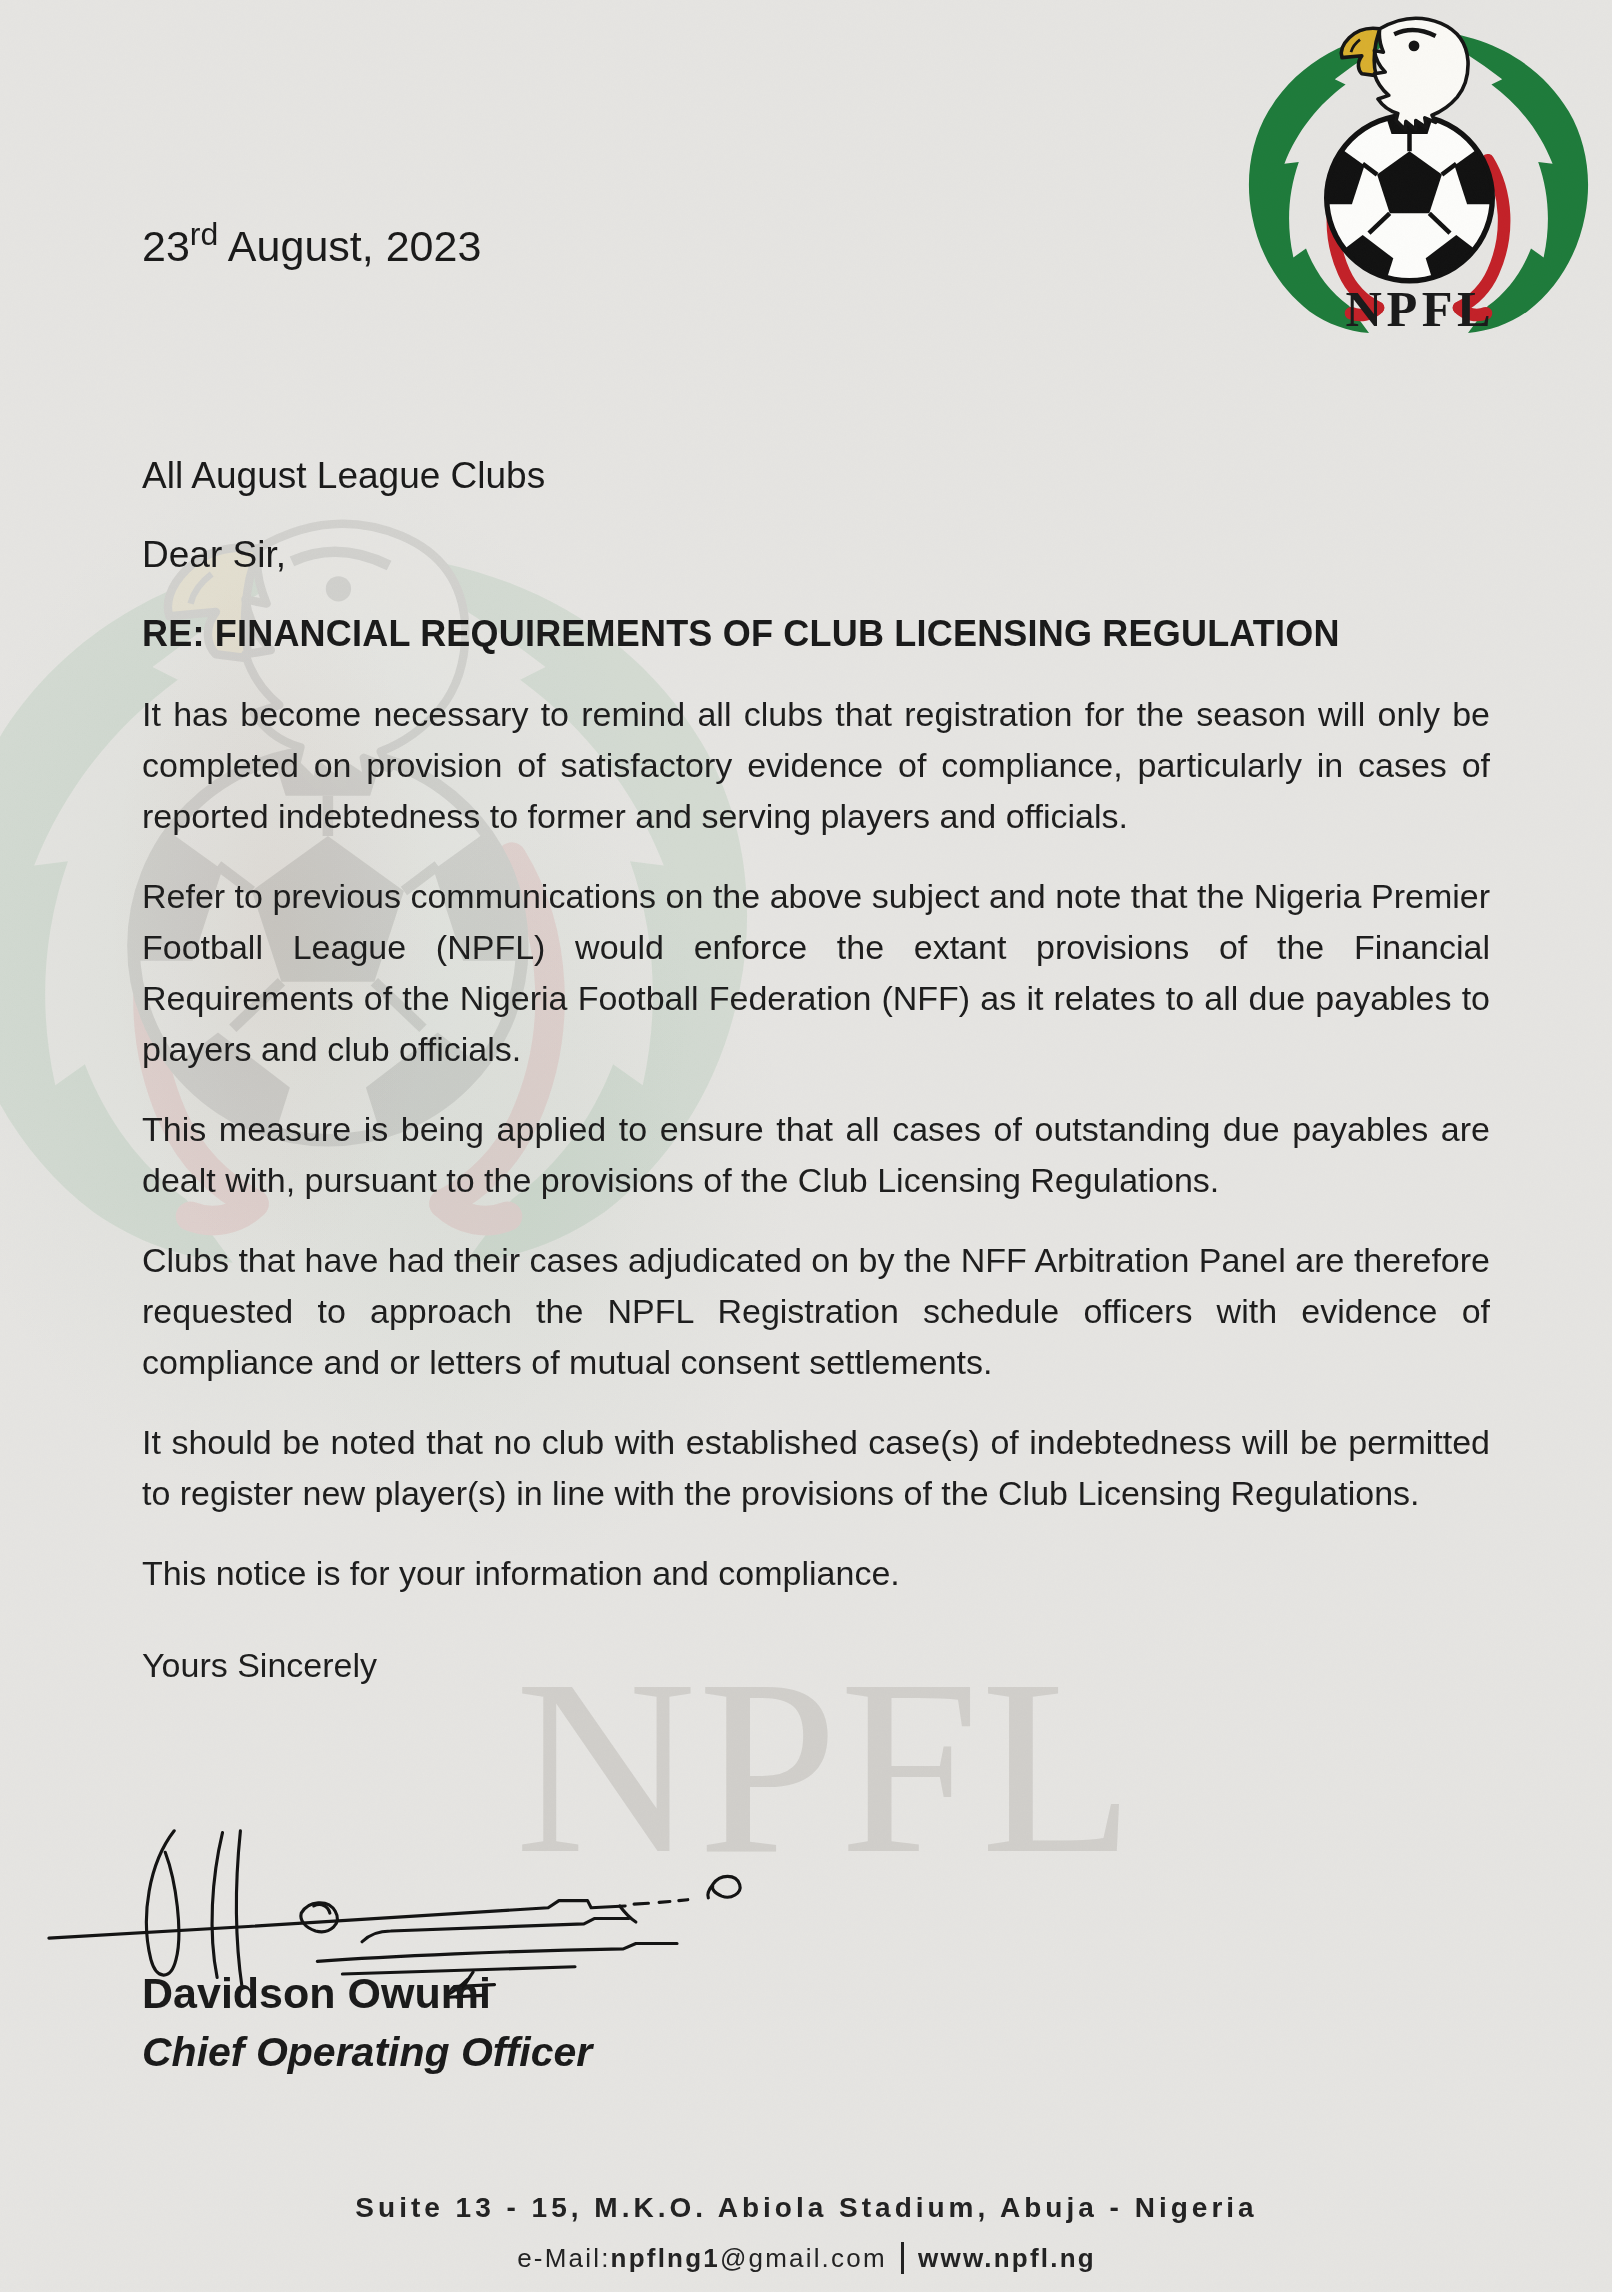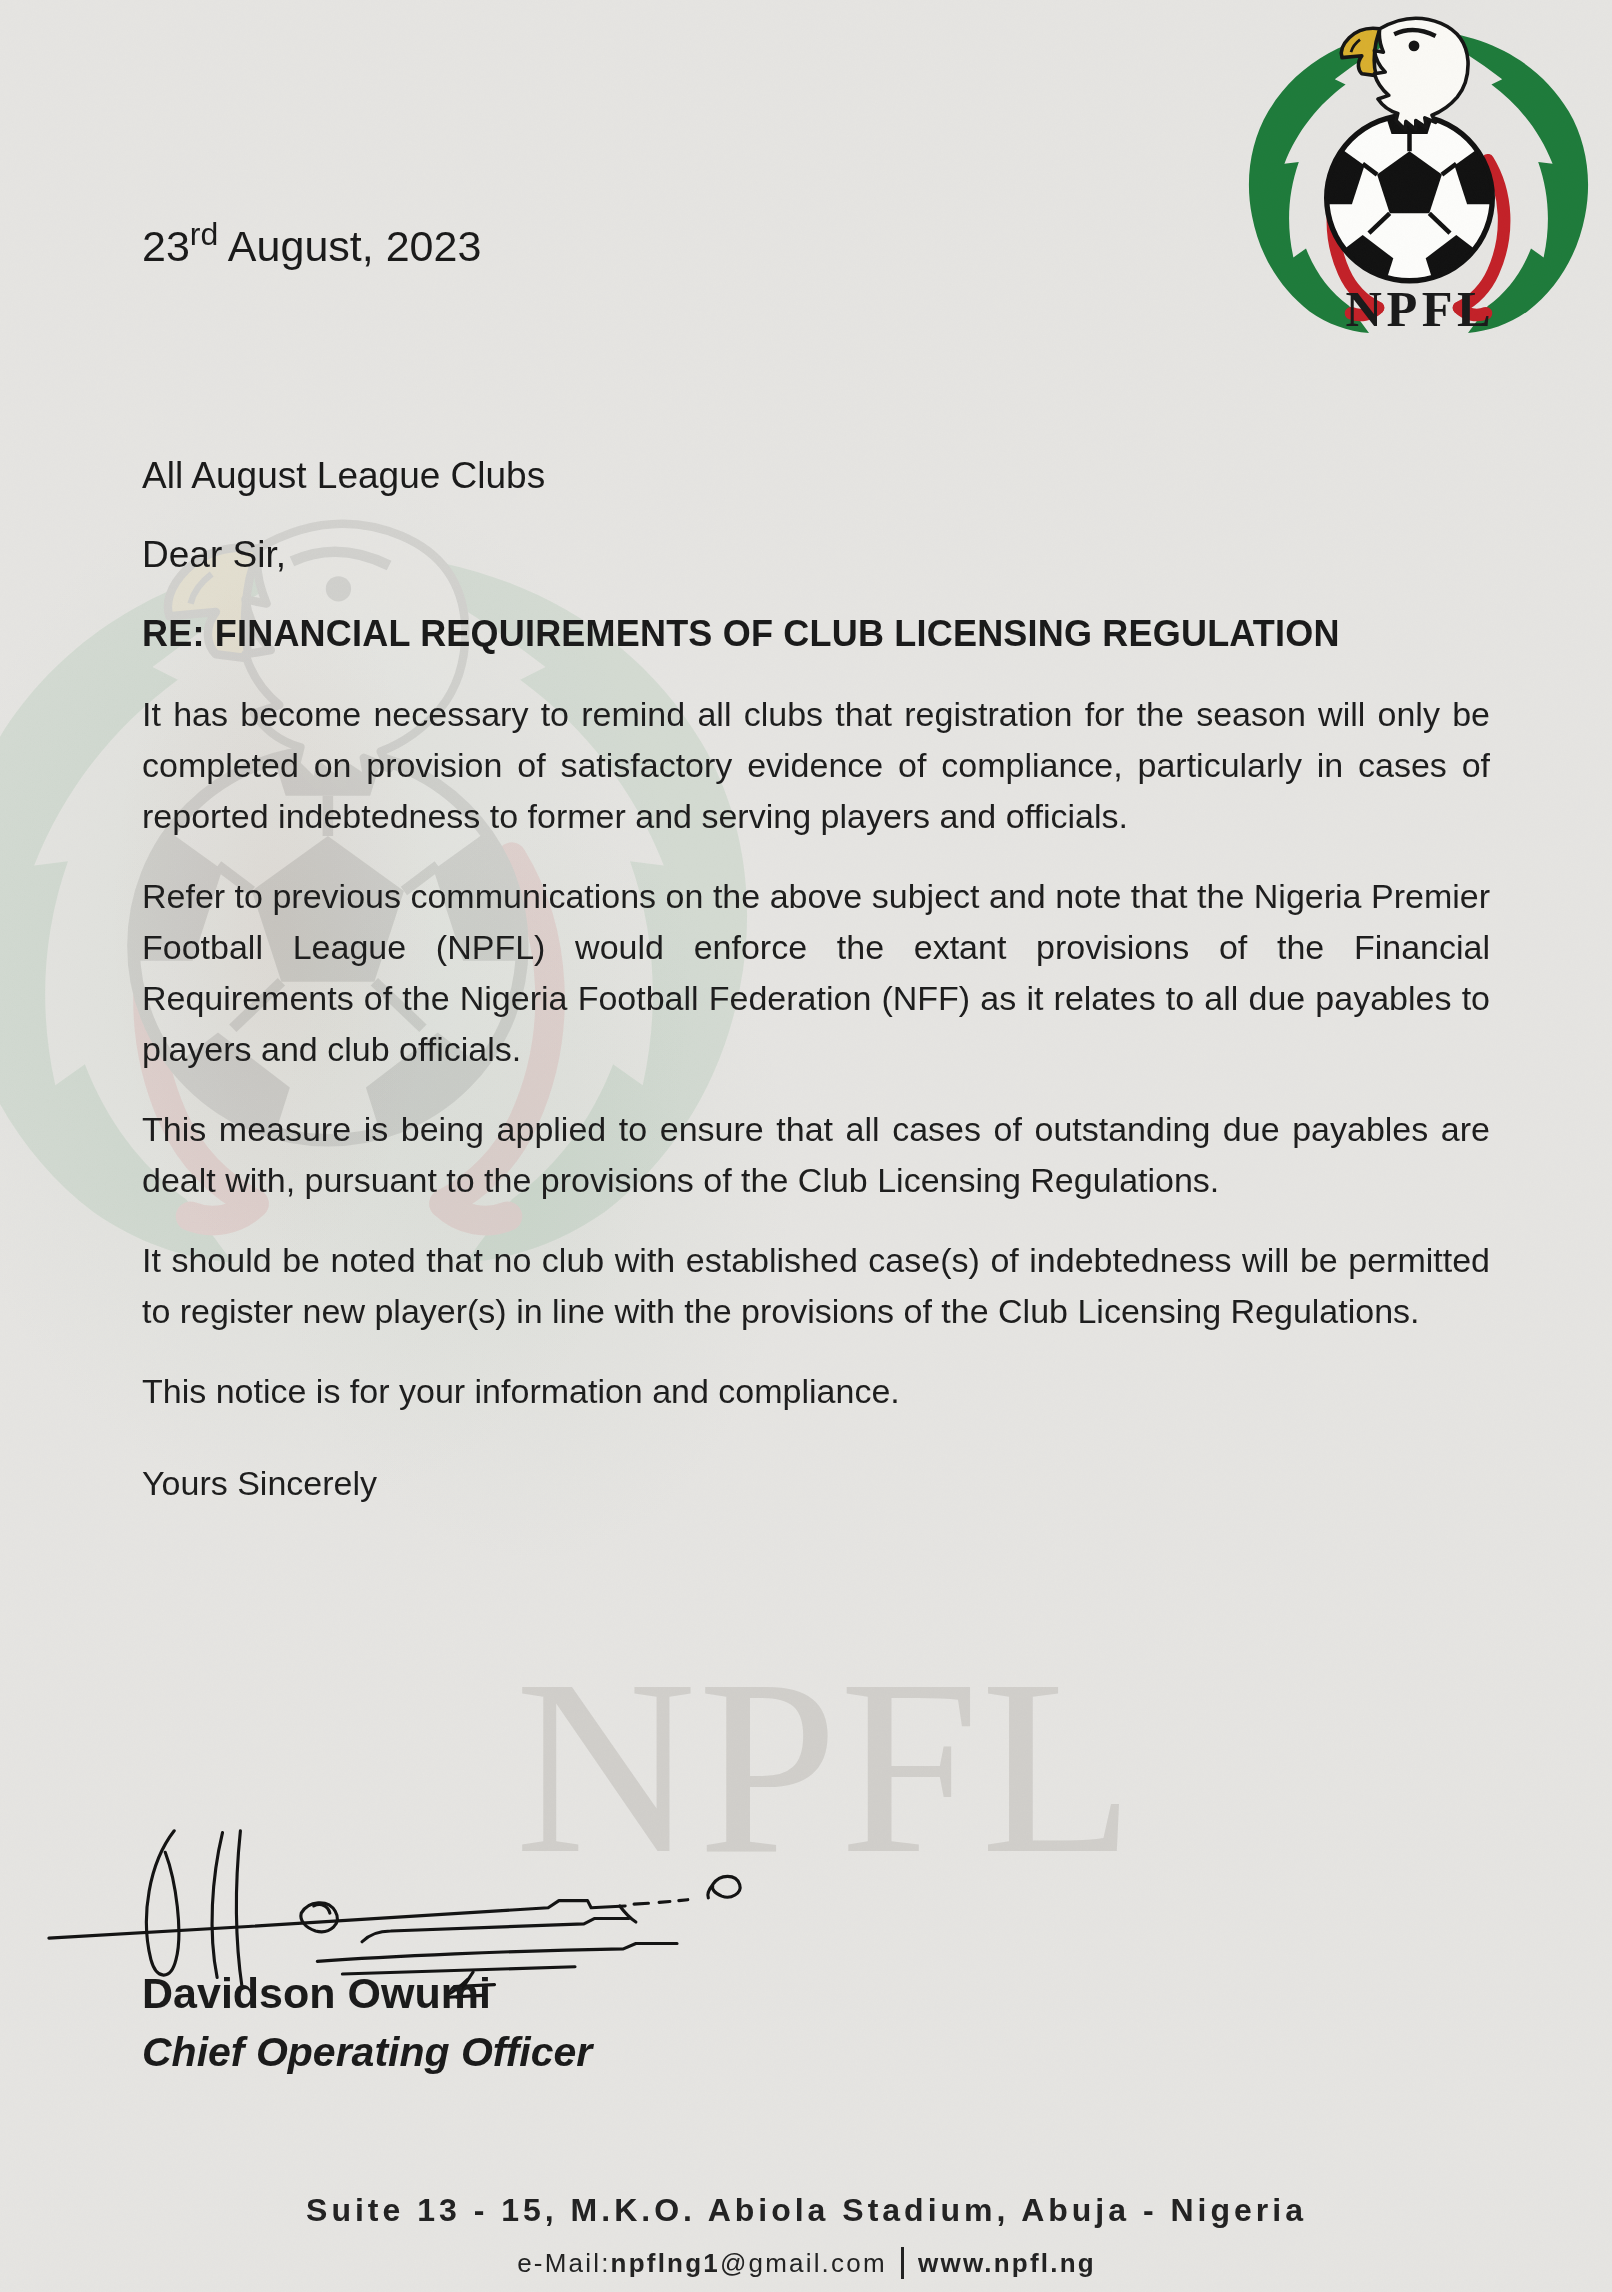--- a/index.html
+++ b/index.html
@@ -29,21 +29,21 @@
     position:absolute;left:142px;top:689px;width:1348px;
     font-size:34px;line-height:51px;text-align:justify;color:#1e1e1e;
   }
   .bodytext p{margin:0 0 29px 0;}
   .bodytext p.closing{text-align:left;margin-top:41px;}
   .sig-svg{position:absolute;left:47px;top:1829px;width:725px;height:170px;}
   .sig-name{top:1969px;font-size:43px;font-weight:bold;}
   .sig-title{top:2029px;font-size:41px;font-weight:bold;font-style:italic;}
   
   .footer{position:absolute;left:0;right:0;top:2192px;text-align:center;color:#232323;}
-  .footer-line1{font-size:32px;font-weight:bold;letter-spacing:4px;}
+  .footer-line1{font-size:28px;font-weight:bold;letter-spacing:4px;}
   .footer-line2{font-size:26px;letter-spacing:2.2px;margin-top:18px;}
   .footer-line2 .em-label{font-weight:500;}
   .footer-line2 .em-user{font-weight:bold;}
   .footer-line2 .em-domain{font-weight:400;}
   .footer-line2 .sep{display:inline-block;width:2.7px;height:32px;background:#222;margin:0 14.3px;vertical-align:-7.2px;}
   .footer-line2 .site{font-weight:bold;}
   
   .logo{position:absolute;left:1243px;top:9px;width:351px;height:324px;}
   .wm-crest{position:absolute;left:-63px;top:502px;width:824px;height:761px;opacity:.085;pointer-events:none;}
   .wm-text{
@@ -140,20 +140,21 @@
   <div class="abs addr2">All August League Clubs</div>
 
   <div class="abs salutation">Dear Sir,</div>
 
   <div class="abs subject">RE: FINANCIAL REQUIREMENTS OF CLUB LICENSING REGULATION</div>
 
   <div class="bodytext">
     <p>It has become necessary to remind all clubs that registration for the season will only be completed on provision of satisfactory evidence of compliance, particularly in cases of reported indebtedness to former and serving players and officials.</p>
     <p>Refer to previous communications on the above subject and note that the Nigeria Premier Football League (NPFL) would enforce the extant provisions of the Financial Requirements of the Nigeria Football Federation (NFF) as it relates to all due payables to players and club officials.</p>
     <p>This measure is being applied to ensure that all cases of outstanding due payables are dealt with, pursuant to the provisions of the Club Licensing Regulations.</p>
+    <p>Clubs that have had their cases adjudicated on by the NFF Arbitration Panel are therefore requested to approach the NPFL Registration schedule officers with evidence of compliance and or letters of mutual consent settlements.</p>
     <p>It should be noted that no club with established case(s) of indebtedness will be permitted to register new player(s) in line with the provisions of the Club Licensing Regulations.</p>
     <p>This notice is for your information and compliance.</p>
     <p class="closing">Yours Sincerely</p>
   </div>
 
   <svg class="sig-svg" viewBox="0 0 810 190" aria-hidden="true">
     <g fill="none" stroke="#141414" stroke-width="3.5" stroke-linecap="round" stroke-linejoin="round">
       <path d="M2,122 C180,112 420,97 560,88 L572,80 L604,80 L608,88 L646,86"></path>
       <path d="M640,86 C646,94 652,100 658,104"></path>
       <path d="M656,84 L672,83 M684,82 L696,81 M706,80 L716,79"></path>

